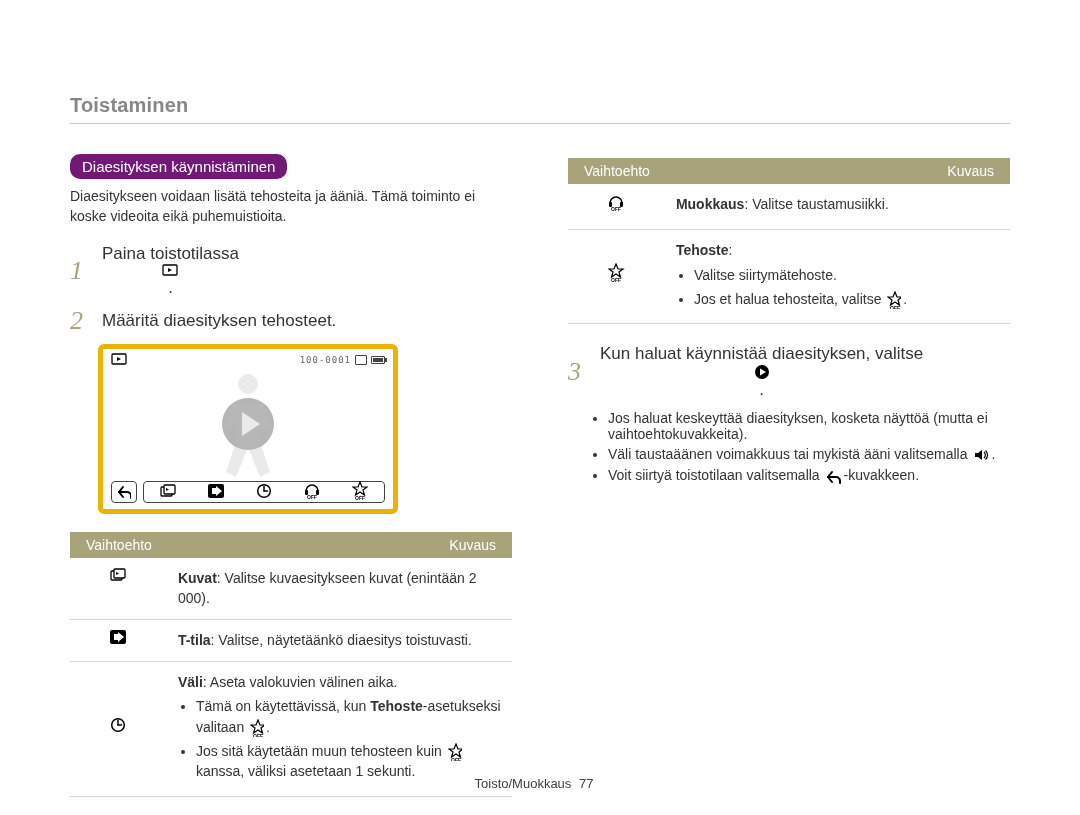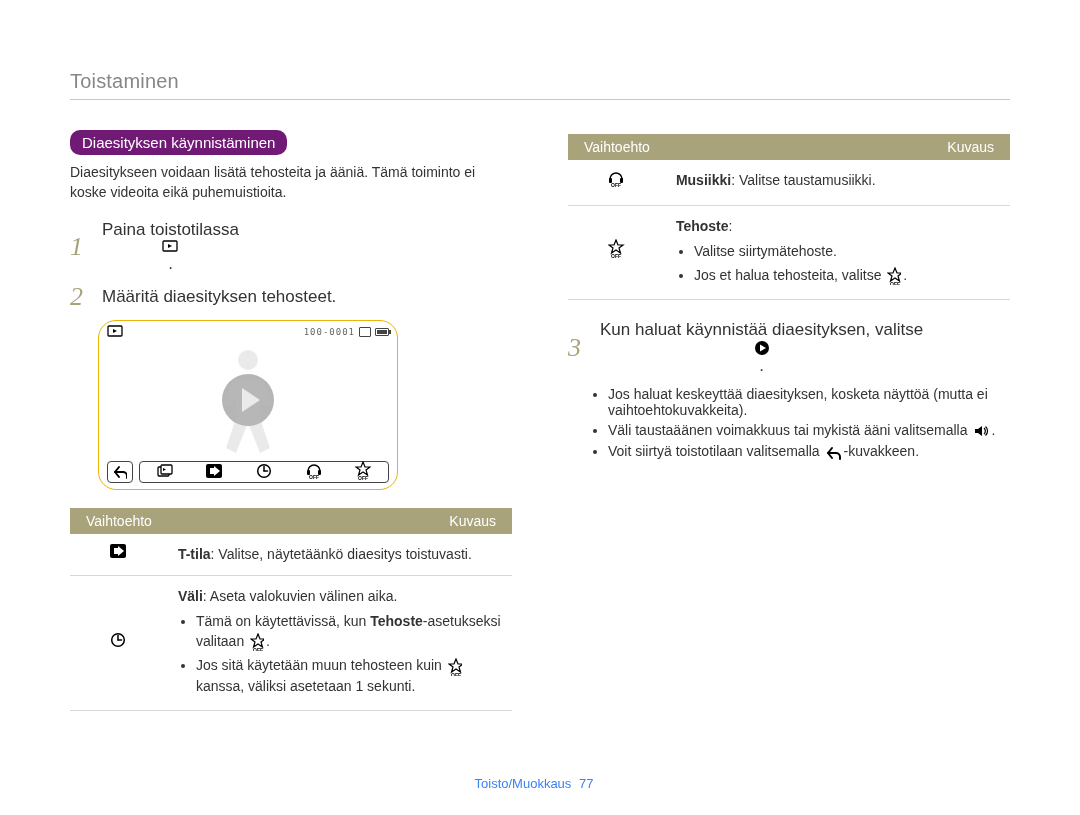--- a/index.html
+++ b/index.html
@@ -8,24 +8,25 @@
     font-size: 14px;
     color: #333;
     background: #fff;
     width: 1080px;
     height: 815px;
     padding: 70px 70px 0 70px;
     position: relative;
   }
   .page-header {
     font-size: 20px;
-    font-weight: 400;
+    font-weight: 700;
     color: #878787;
     letter-spacing: 0.2px;
     margin-bottom: 6px;
+    margin-top: 24px;
   }
   .hr {
     border: none;
     border-top: 1px solid #c8c8c8;
     margin-bottom: 30px;
   }
   .columns { display: flex; gap: 56px; }
   .col { flex: 1 1 0; }
   .section-tag {
     display: inline-block;
@@ -43,22 +44,22 @@
     font-style: italic;
     font-size: 26px;
     color: #a8a37a;
     width: 22px;
     line-height: 1;
   }
   .step-text { font-size: 17px; display: flex; align-items: center; flex-wrap: wrap; gap: 0; flex-direction: column; }
   .step-icon { display: inline-flex; vertical-align: middle; }
 
   .screen {
-    border: 1px solid #eab308;
-    border-radius: 18px;
+    border: 5px solid #eab308;
+    border-radius: 6px;
     width: 300px;
     height: 170px;
     margin: 8px 0 18px 28px;
     position: relative;
     background: #fff;
     overflow: hidden;
   }
   .screen-topbar { display: flex; justify-content: space-between; align-items: center; padding: 4px 8px; font-size: 10px; color: #666; }
   .screen-topbar .right { display: flex; gap: 4px; align-items: center; font-family: monospace; letter-spacing: 1px; font-size: 9px; }
   .bat { display:inline-block; width:14px; height:8px; border:1px solid #444; border-radius:1px; position:relative; }
@@ -98,21 +99,21 @@
   table.opts th.c1 { width:72px; }
   table.opts td { border-bottom:1px solid #d8d8d8; padding:10px; vertical-align:top; font-size:14px; line-height:1.45; }
   table.opts td.iconcell { text-align:center; }
   .bold { font-weight:700; }
   ul.sub { list-style: disc outside; margin: 4px 0 0 18px; }
   ul.sub li { margin-bottom: 4px; }
   .inline-icon { display:inline-flex; vertical-align:middle; margin:0 2px; }
 
   .footer {
     position:absolute; left:0; right:12px; bottom:24px;
-    text-align:center; font-size:13px; color:#3b82f6;
+    text-align:center; font-size:13px; color:#404040;
   }
   .pgnum { margin-left:4px; }
 </style>
 </head>
 <body>
 
 <svg width="0" height="0" style="position:absolute">
   <defs>
     <g id="ic-slideshow">
         <rect x="1" y="1" width="14" height="10" rx="1" fill="none" stroke="#000" stroke-width="1.3"></rect>
@@ -234,20 +235,26 @@
 
     
     <table class="opts">
       <tbody>
           <tr>
         <th class="c1">Vaihtoehto</th>
         <th>Kuvaus</th>
       </tr>
       <tr>
         <td class="iconcell"><span><svg width="18" height="16">
+                  <use href="#ic-images"></use>
+                </svg></span></td>
+        <td><span class="bold">Kuvat</span><span>: Valitse kuvaesitykseen kuvat (enintään 2 000).</span></td>
+      </tr>
+      <tr>
+        <td class="iconcell"><span><svg width="18" height="16">
                   <use href="#ic-arrow"></use>
                 </svg></span></td>
         <td><span class="bold">T-tila</span><span>: Valitse, näytetäänkö diaesitys toistuvasti.</span></td>
       </tr>
       <tr>
         <td class="iconcell" style="vertical-align:middle"><span><svg width="18" height="18">
                   <use href="#ic-clock"></use>
                 </svg></span></td>
         <td>
           <span class="bold">Väli</span><span>: Aseta valokuvien välinen aika.</span>
@@ -273,21 +280,21 @@
     <table class="opts">
       <tbody>
           <tr>
         <th class="c1">Vaihtoehto</th>
         <th>Kuvaus</th>
       </tr>
       <tr>
         <td class="iconcell"><span><svg width="18" height="20">
                   <use href="#ic-headphones-off"></use>
                 </svg></span></td>
-        <td><span class="bold">Musiikki</span><span>: Valitse taustamusiikki.</span></td>
+        <td><span class="bold">Muokkaus</span><span>: Valitse taustamusiikki.</span></td>
       </tr>
       <tr>
         <td class="iconcell" style="vertical-align:middle"><span><svg width="18" height="22">
                   <use href="#ic-star-off"></use>
                 </svg></span></td>
         <td>
           <span class="bold">Tehoste</span><span>:</span>
           <ul class="sub">
             <li>Valitse siirtymätehoste.</li>
             <li><span>Jos et halua tehosteita, valitse </span><span class="inline-icon">

